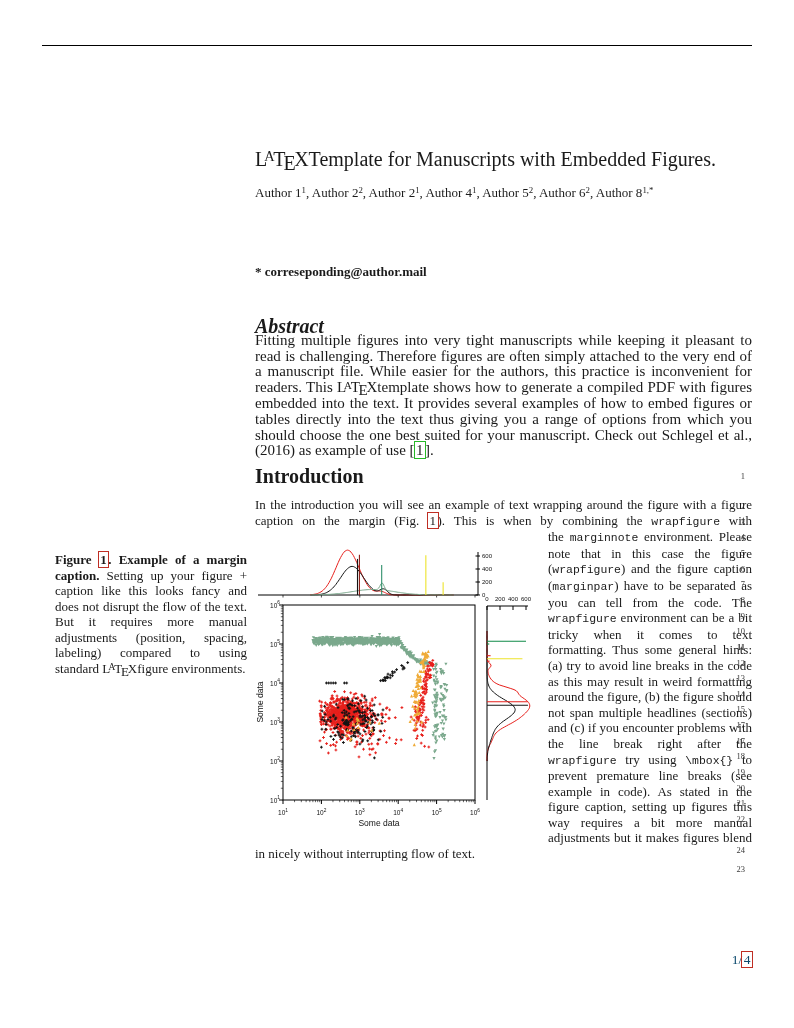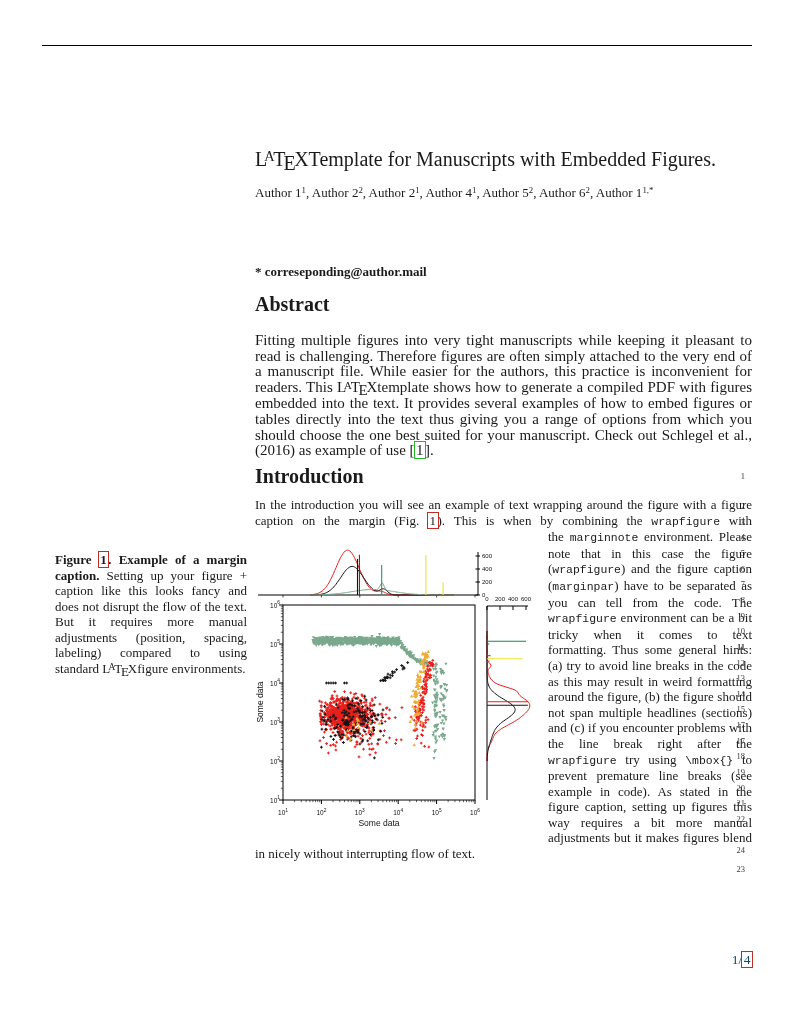--- a/index.html
+++ b/index.html
@@ -9,21 +9,21 @@
     margin:0 auto;overflow:hidden;
   }
   .rule-top{position:absolute;left:42px;top:45px;width:710px;height:1px;background:#000;}
 
   .title{position:absolute;left:255px;top:148px;width:500px;font-size:20px;line-height:22px;}
   .authors{position:absolute;left:255px;top:185px;width:500px;font-size:13px;}
   .affiliations{position:absolute;left:255px;top:219px;width:500px;font-size:13px;font-weight:bold;line-height:16.5px;}
   .correspond{position:absolute;left:255px;top:264px;width:500px;font-size:13px;font-weight:bold;}
 
   .sec-heading{position:absolute;left:255px;font-size:20px;font-weight:bold;line-height:24px;}
-  .abstract-h{top:292px;}
+  .abstract-h{top:314px;font-style:italic;}
   .intro-h{top:464px;}
   .abstract-body{position:absolute;left:255px;top:333px;width:497px;font-size:15px;line-height:15.6px;text-align:justify;}
   .intro-body{position:absolute;left:255px;top:497px;width:497px;font-size:13px;line-height:15.6px;text-align:justify;}
   .intro-body p{margin:0;padding:0;}
   .force-justify{text-align-last:justify;}
   .fig-wrap{float:left;width:290px;height:298px;margin:6px 3px 0 0;}
   .fig-wrap svg{display:block;}
 
   .margin-caption{position:absolute;left:55px;top:552px;width:192px;font-size:13px;line-height:15.5px;text-align:justify;hyphens:auto;}
 
@@ -42,21 +42,21 @@
   .lx .a{display:inline-block;font-size:0.72em;transform:translateY(-0.32em);margin:0 -0.10em 0 -0.20em;}
   .lx .e{display:inline-block;transform:translateY(0.20em);margin:0 -0.08em 0 -0.10em;}
 </style>
 </head>
 <body>
 
 <div class="page">
   <div class="rule-top"></div>
 
   <div class="title"><span class="lx">L<span class="a">A</span>T<span class="e">E</span>X</span><span>Template for Manuscripts with Embedded Figures.</span></div>
-  <div class="authors"><span>Author 1</span><span class="sup">1</span><span>, Author 2</span><span class="sup">2</span><span>, Author 2</span><span class="sup">1</span><span>, Author 4</span><span class="sup">1</span><span>, Author 5</span><span class="sup">2</span><span>, Author 6</span><span class="sup">2</span><span>, Author 1</span><span class="sup">1,*</span></div>
+  <div class="authors"><span>Author 1</span><span class="sup">1</span><span>, Author 2</span><span class="sup">2</span><span>, Author 2</span><span class="sup">1</span><span>, Author 4</span><span class="sup">1</span><span>, Author 5</span><span class="sup">2</span><span>, Author 6</span><span class="sup">2</span><span>, Author 8</span><span class="sup">1,*</span></div>
   <div class="correspond">* correseponding@author.mail</div>
 
   <div class="sec-heading abstract-h">Abstract</div>
   <div class="abstract-body"><span>Fitting multiple figures into very tight manuscripts while keeping it pleasant to read is challenging. Therefore figures are often simply attached to the very end of a manuscript file. While easier for the authors, this practice is inconvenient for readers. This </span><span class="lx">L<span class="a">A</span>T<span class="e">E</span>X</span><span>template shows how to generate a compiled PDF with figures embedded into the text. It provides several examples of how to embed figures or tables directly into the text thus giving you a range of options from which you should choose the one best suited for your manuscript. Check out Schlegel et al., (2016) as example of use [</span><span class="boxed box-green">1</span><span>].</span></div>
 
   <div class="sec-heading intro-h">Introduction</div>
 
   <div class="intro-body">
     <p class="force-justify"><span>In the introduction you will see an example of text wrapping around the figure with a figure caption on the margin (Fig. </span><span class="boxed box-red">1</span><span>). This is when by combining the </span><span class="mono">wrapfigure</span><span> with</span></p>
     <div class="fig-wrap">

